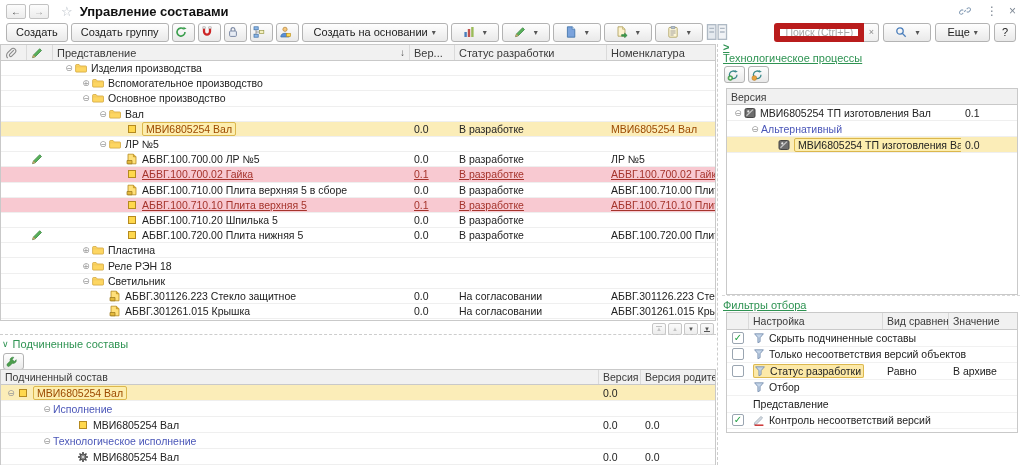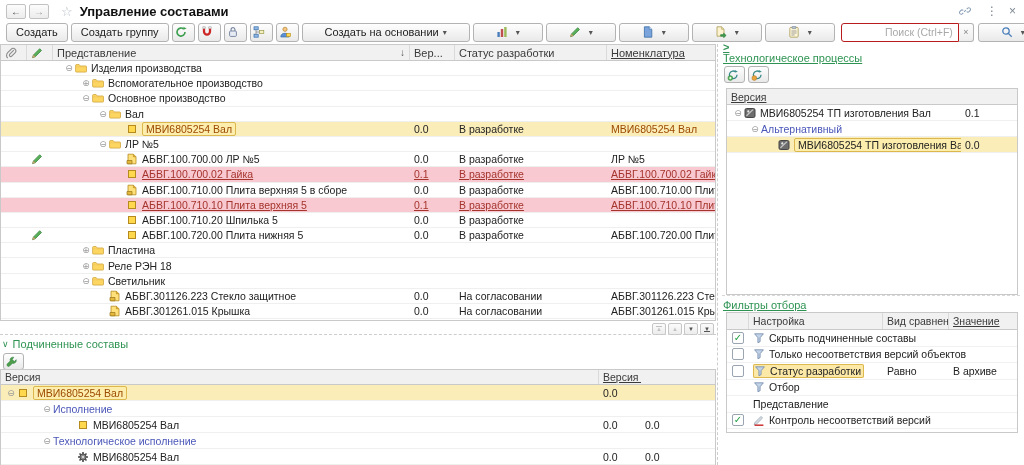--- a/index.html
+++ b/index.html
@@ -13,34 +13,34 @@
   .navbtn.fwd{color:#9b9b9b;}
   .star{color:#b5bcc4;font-size:13px;margin:0 1px 0 9px;cursor:pointer;}
   .wintitle{font-size:13px;font-weight:bold;color:#101010;margin-left:3px;}
   .winicons{margin-left:auto;display:flex;gap:11px;align-items:center;}
   .kebab,.closex{font-size:12px;color:#7e8894;cursor:pointer;}
 
   
   .toolbar{position:absolute;top:20px;left:0;width:1024px;height:24px;display:flex;align-items:center;gap:3px;padding:0 8px 0 6px;}
   .btn{height:19px;border:1px solid #b3b3b3;border-radius:3px;background:linear-gradient(#fefefe,#e9e9e9);padding:0 9px;font-size:11px;color:#222;display:inline-flex;align-items:center;gap:3px;white-space:nowrap;}
   .btn.iconbtn{width:23px;padding:0;justify-content:center;}
-  .btn.dropbtn{padding:0 22px;}
+  .btn.dropbtn{padding:0 11px;}
   .arrow{font-size:8px;color:#555;margin-left:1px;}
   .flaticon{width:22px;display:flex;justify-content:center;opacity:.8;cursor:pointer;}
   .searchwrap{margin-left:auto;display:flex;align-items:center;gap:4px;}
   .searchbox{display:flex;}
-  .searchbox input{width:118px;height:19px;border:1px solid #b91c1c;border-radius:3px 0 0 3px;padding:0 5px;font:inherit;font-size:10.5px;color:#333;outline:none;text-align:right;}
+  .searchbox input{width:90px;height:19px;border:6px solid #b91c1c;border-radius:3px 0 0 3px;padding:0 5px;font:inherit;font-size:10.5px;color:#333;outline:none;}
   input::placeholder{color:#a9a9a9;}
   .searchclear{width:15px;height:19px;border:1px solid #b3b3b3;border-left:none;border-radius:0 3px 3px 0;background:linear-gradient(#fdfdfd,#ededed);color:#888;font-size:9px;display:flex;align-items:center;justify-content:center;cursor:pointer;}
 
   
   .tbl{border:1px solid #c9c9c9;background:#fff;overflow:hidden;}
   .thead{display:grid;background:#f1f1f1;border-bottom:1px solid #c9c9c9;color:#3a3a3a;}
   .thead>div{padding:0 4px;border-right:1px solid #dadada;display:flex;align-items:center;overflow:hidden;white-space:nowrap;}
-  .thead>div:last-child{border-right:none;text-decoration:underline;}
+  .thead>div:last-child{border-right:none;}
   .row{display:grid;align-items:center;border-bottom:1px solid #efefef;}
   .c{padding:0 4px;white-space:nowrap;overflow:hidden;display:flex;align-items:center;height:100%;}
   .exp{width:12px;color:#9a9a9a;font-size:9px;flex:none;text-align:center;cursor:pointer;}
   .ic{width:13px;height:12px;flex:none;display:inline-flex;margin-right:3px;align-items:center;}
   .ic svg{width:12px;height:12px;}
   .hl-yellow{background:#fbedb8;}
   .hl-pink{background:#f8c9d1;color:#a5342c;text-decoration:underline;}
   .groupblue{color:#4a56b8;}
   .sel-text{color:#9c4a00;}
   .focus-box{border:1px solid #dbb74d;background:#fdeeae;border-radius:2px;padding:0 3px;}
@@ -702,20 +702,21 @@
       <button class="minibtn">
         <span class="ic">
           <svg viewBox="0 0 13 13">
             <path d="M8.4 1.4 a3.1 3.1 0 0 0-3.8 4 L1.5 8.5 a1.7 1.7 0 0 0 2.4 2.4 L7 7.8 a3.1 3.1 0 0 0 4-3.8 L9 6 6.8 3.8 Z" fill="#4d9e4d" stroke="#2f7d3a" stroke-width="0.6"></path>
           </svg>
         </span>
       </button>
     </div>
   <div class="tbl">
     <div class="thead sub-grid">
+      <div>Подчиненный состав</div>
       <div>Версия</div>
       <div>Версия родителя</div>
     </div>
     <div id="sub-rows">
         <div class="row sub-grid hl-yellow">
           <div class="c" style="padding-left: 4px;">
             <span class="exp">⊖</span>
             <span class="ic">
               <svg viewBox="0 0 12 12">
                 <rect x="2.5" y="2.5" width="7" height="7" fill="#ffd84d" stroke="#b58a1f"></rect>

